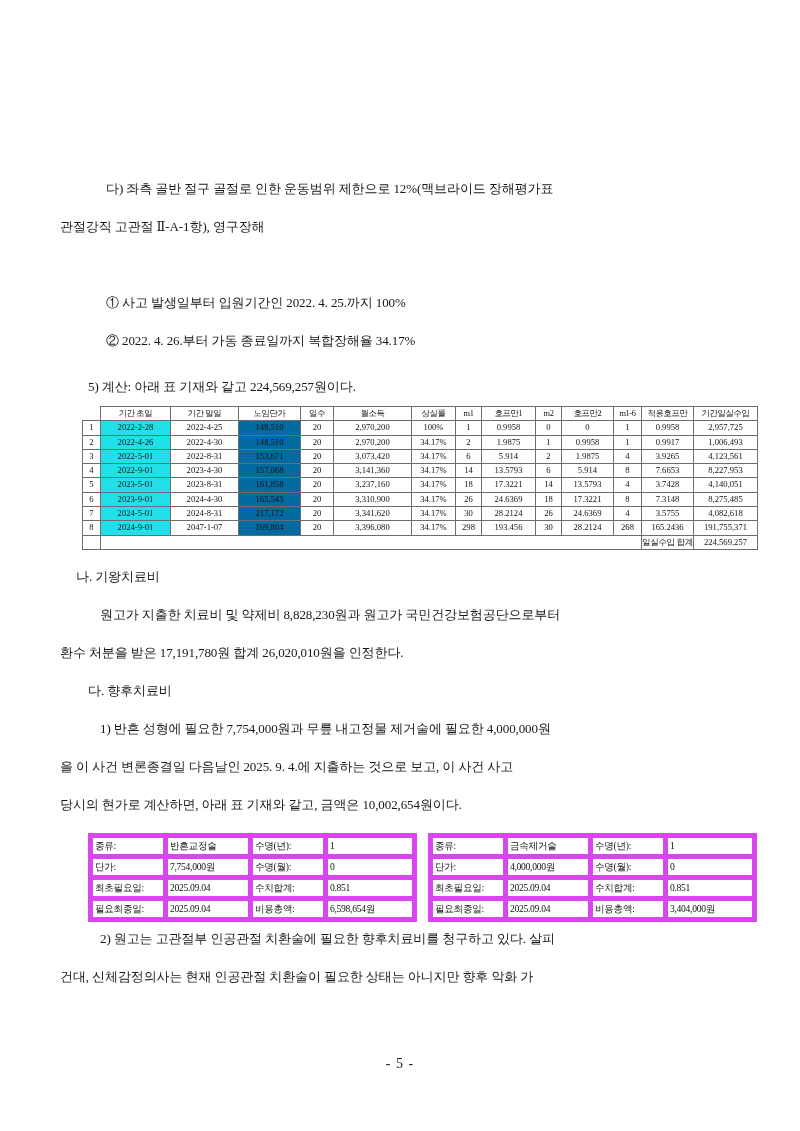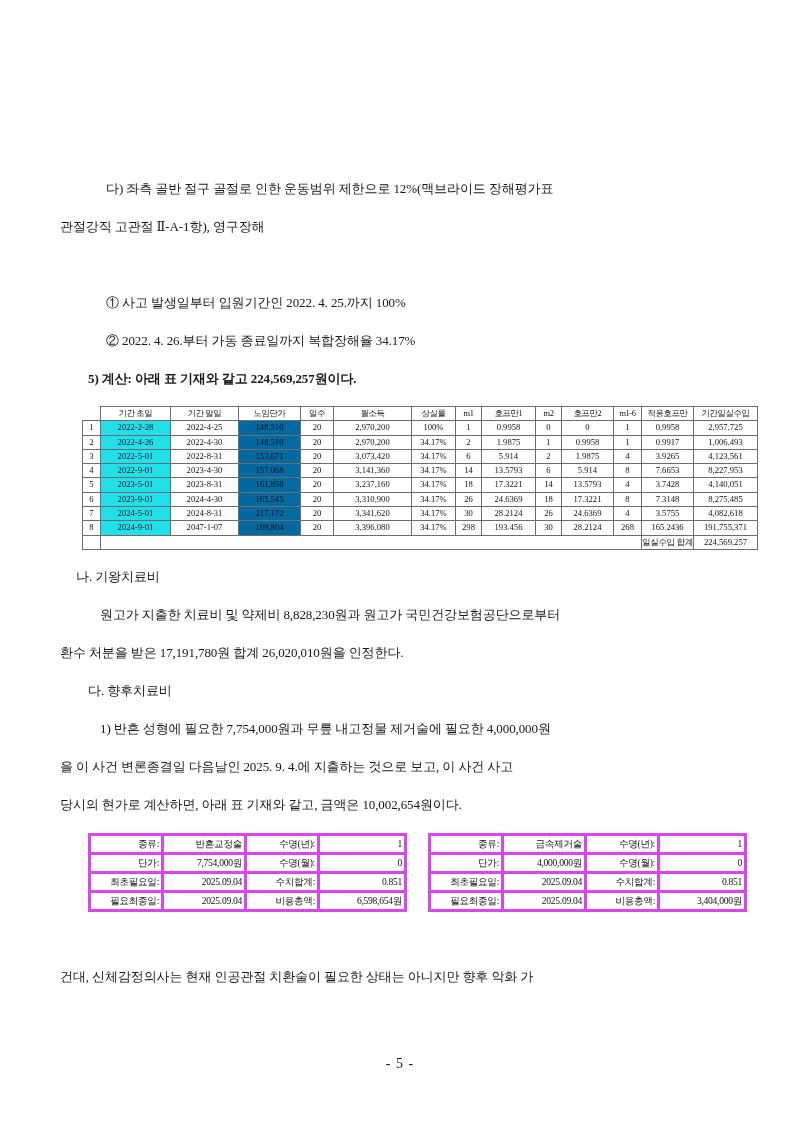--- a/index.html
+++ b/index.html
@@ -100,22 +100,22 @@
   
   .smalltable {
     position: absolute;
     border-collapse: collapse;
     table-layout: fixed;
     font-size: 9.6px;
     font-family: "Liberation Serif", "DejaVu Serif", serif;
     color: #111;
   }
   .smalltable td {
-    border: 3px solid #d946ef;
-    text-align: right;
+    border: 5px solid #d946ef;
+    text-align: left;
     height: 16px;
     line-height: 16px;
     padding: 0 2px;
     white-space: nowrap;
     letter-spacing: -0.3px;
   }
   .smalltable td.lbl { width: 66px; }
   .smalltable td.val { width: 76px; }
   .smalltable td.lbl2 { width: 66px; }
   .smalltable td.val2 { width: 80px; }
@@ -142,21 +142,21 @@
 
   <div class="para" style="left:106px; top:170px; width:614px;">다) 좌측 골반 절구 골절로 인한 운동범위 제한으로 12%(맥브라이드 장해평가표</div>
 
   <div class="para" style="left:60px; top:208px; width:660px;">관절강직 고관절 Ⅱ-A-1항), 영구장해</div>
 
 
   <div class="para" style="left:106px; top:284px; width:614px;">① 사고 발생일부터 입원기간인 2022. 4. 25.까지 100%</div>
 
   <div class="para" style="left:106px; top:322px; width:614px;">② 2022. 4. 26.부터 가동 종료일까지 복합장해율 34.17%</div>
 
-  <div class="para" style="left:88px; top:360px; width:632px;font-weight:bold;">5) 계산: 아래 표 기재와 같고 224,569,257원이다.</div>
+  <div class="para" style="left:88px; top:368px; width:632px;">5) 계산: 아래 표 기재와 같고 224,569,257원이다.</div>
 
   <div class="maintable-wrap">
     <table class="main">
       <colgroup>
         <col style="width:18px">
         <col style="width:70px">
         <col style="width:68px">
         <col style="width:62px">
         <col style="width:33px">
         <col style="width:78px">
@@ -393,18 +393,19 @@
         </tr>
         <tr>
           <td class="lbl">필요최종일:</td>
           <td class="val">2025.09.04</td>
           <td class="lbl2">비용총액:</td>
           <td class="val2">3,404,000원</td>
         </tr>
       </tbody>
   </table>
 
+  <div class="para" style="left:100px; top:920px; width:620px;">2) 원고는 고관절부 인공관절 치환술에 필요한 향후치료비를 청구하고 있다. 살피</div>
 
   <div class="para just" style="left:60px; top:958px; width:660px;">건대, 신체감정의사는 현재 인공관절 치환술이 필요한 상태는 아니지만 향후 악화 가</div>
 
   <div class="footer">- 5 -</div>
 
 </div>
 
 </body></html>

